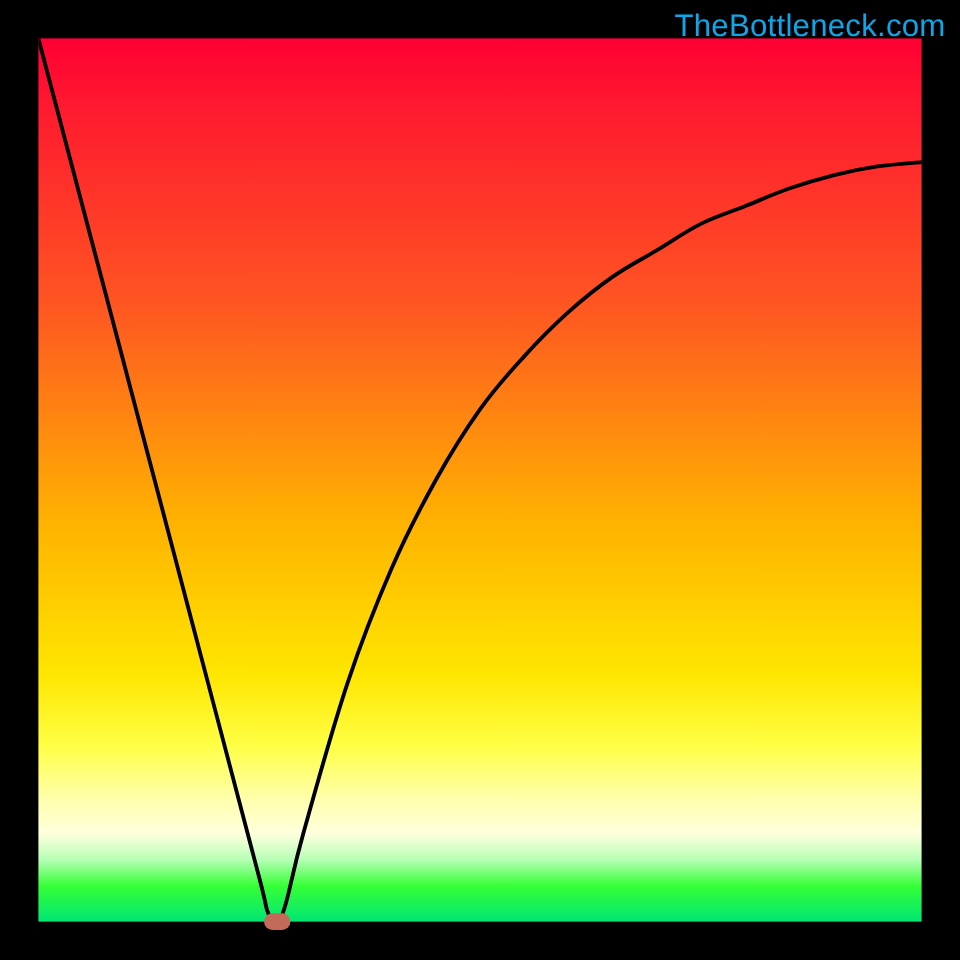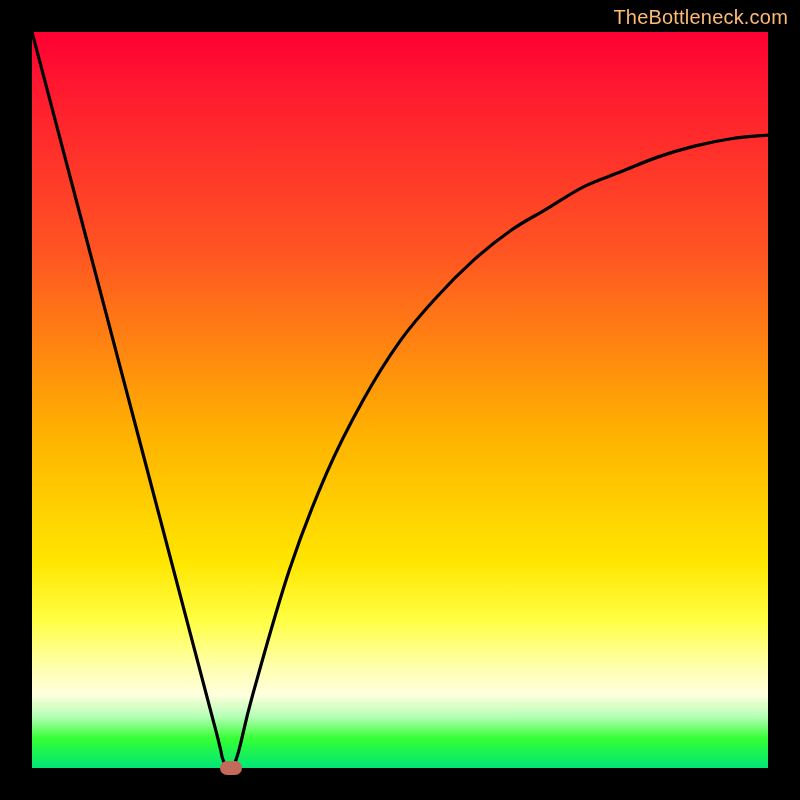--- a/index.html
+++ b/index.html
@@ -51,22 +51,22 @@
     width: 22px;
     height: 14px;
     border-radius: 7px;
     background: #c46a5a;
     transform: translate(-50%, -50%);
   }
   .watermark {
     position: absolute;
     top: 6px;
     right: 12px;
-    color: #fdba74;
-    font-size: 20px;
+    color: #0ea5e9;
+    font-size: 26px;
     letter-spacing: 0.2px;
     font-weight: 500;
     user-select: none;
   }
 </style>
 </head>
 <body>
 
 <div class="frame">
   <div class="watermark">TheBottleneck.com</div>

